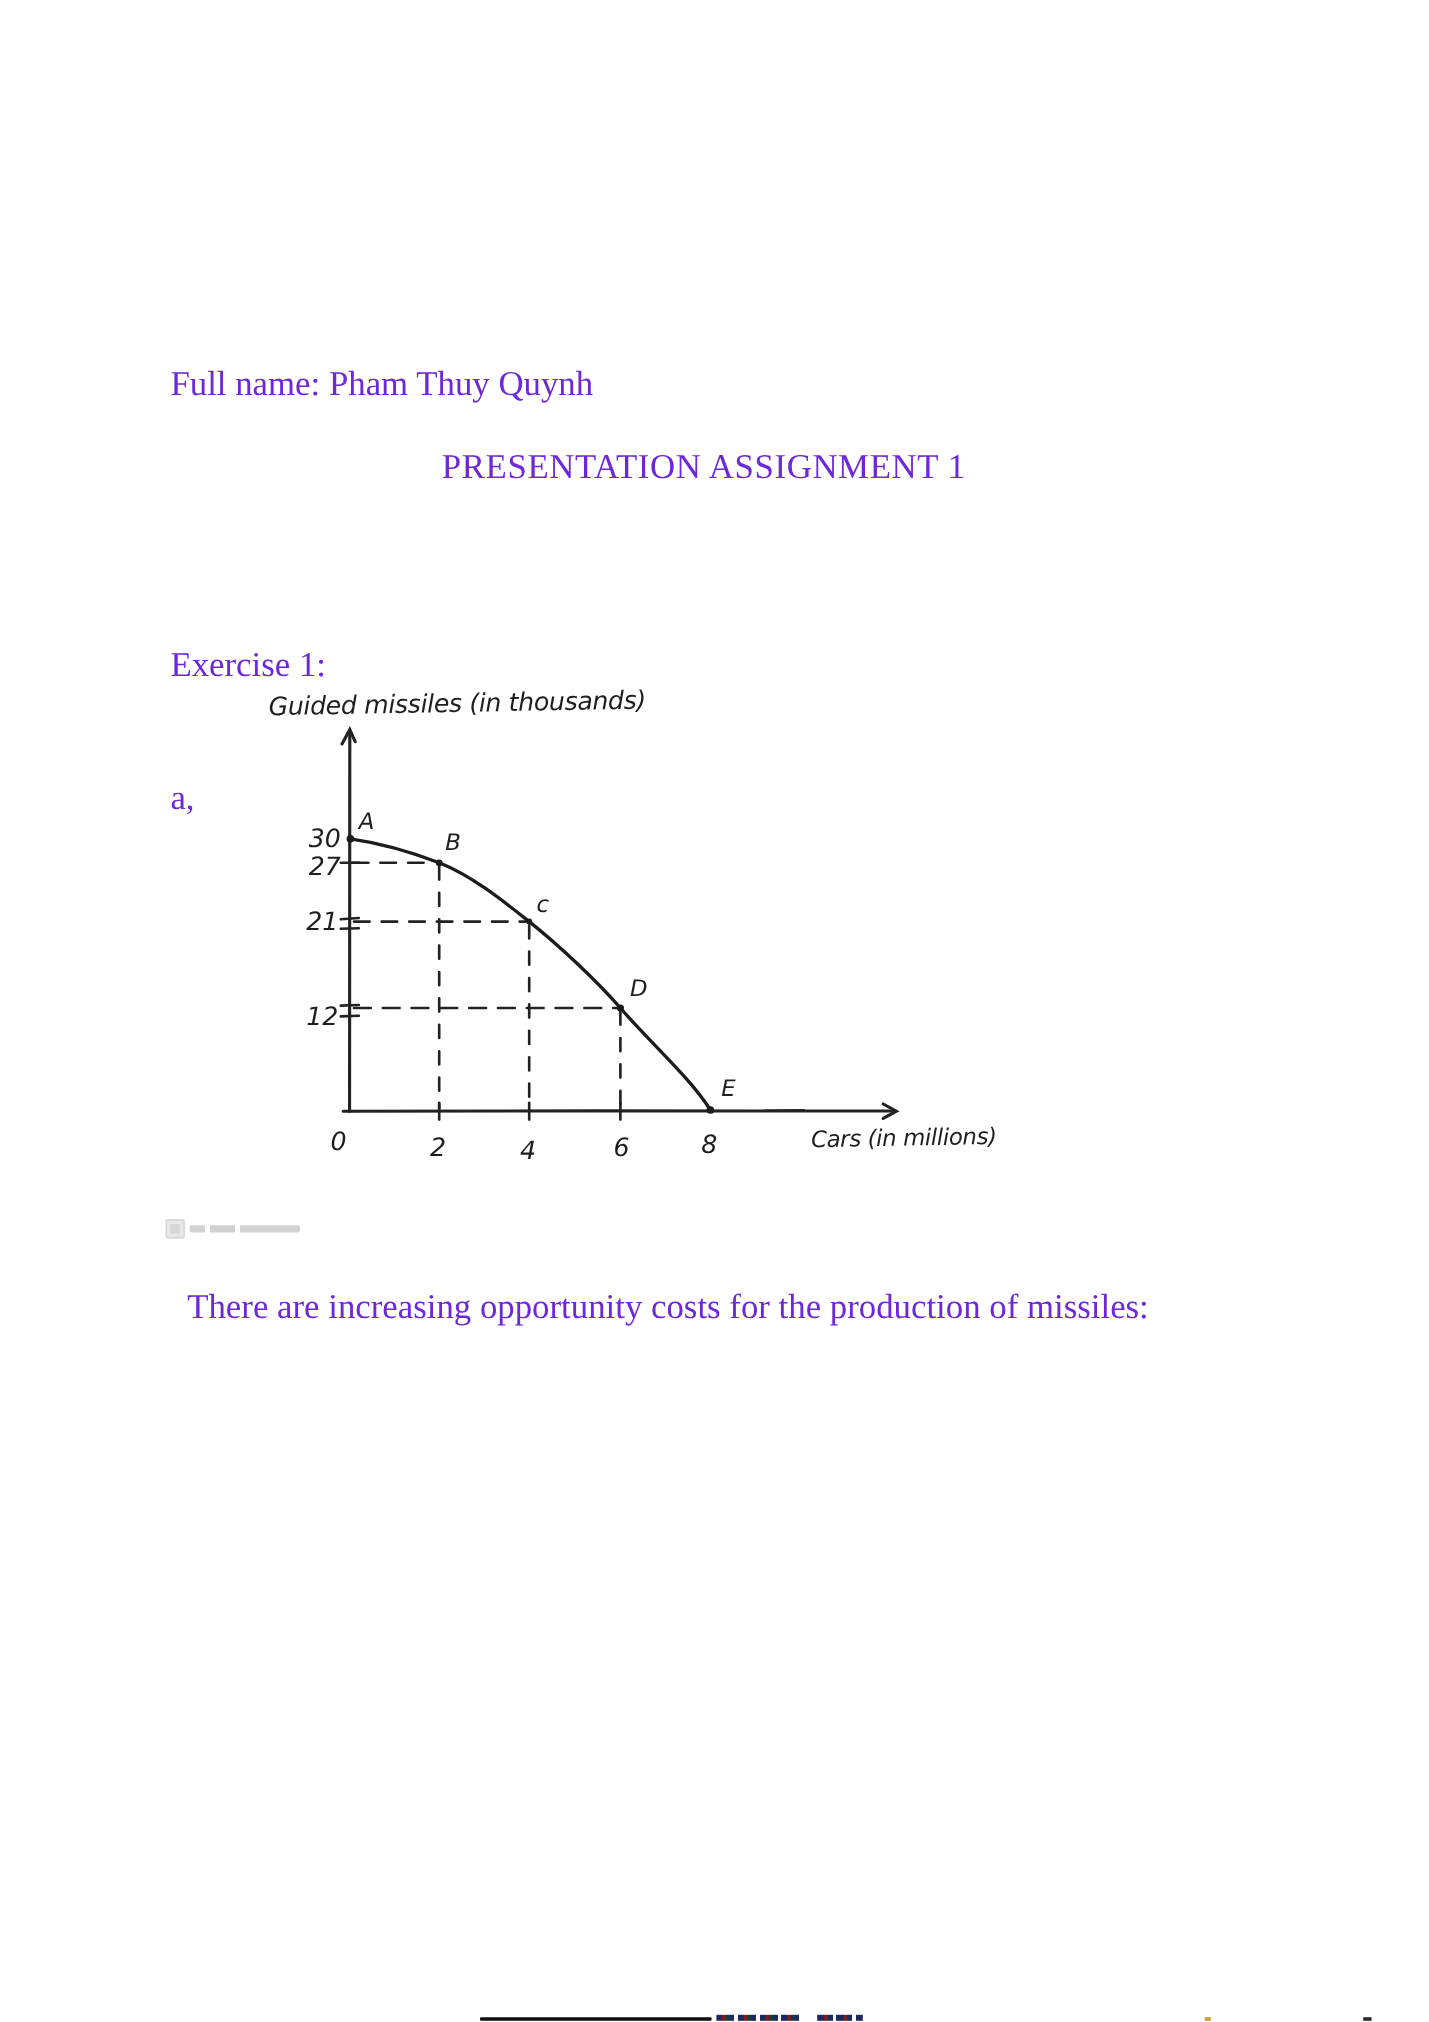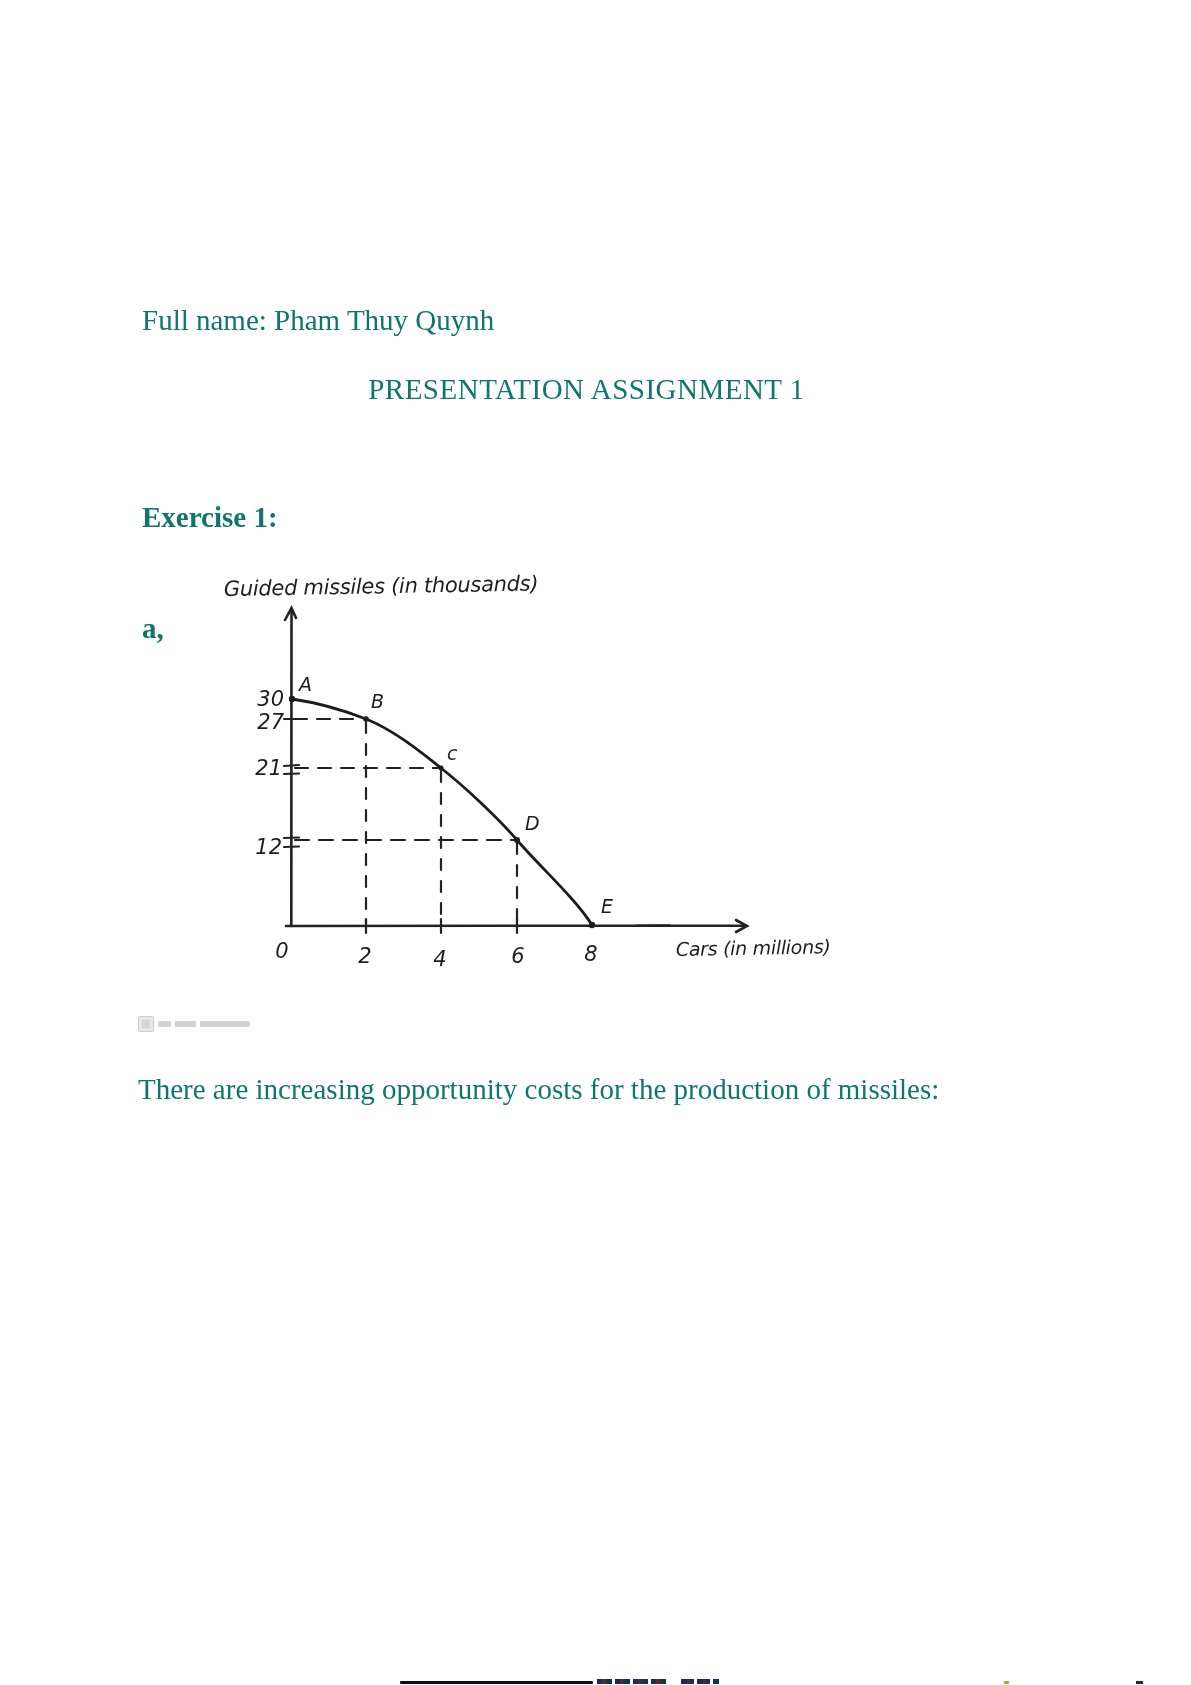--- a/index.html
+++ b/index.html
@@ -2,31 +2,31 @@
 <html><head>
 <meta charset="utf-8">
 <style>
   html,body{margin:0;padding:0;background:#e9e9e9;}
   .page{
     position:relative;
     width:1191px;height:1685px;
     background:#ffffff;
     overflow:hidden;
     font-family:"Liberation Serif", serif;
-    color:#0f766e;
+    color:#6d28d9;
   }
   .abs{position:absolute;}
   .doc-text{font-size:29px;line-height:37px;white-space:pre;}
   .header-block{left:142px;top:228px;}
   .doc-title{
     left:0;top:371px;width:1191px;text-align:center;
     font-size:29px;letter-spacing:0.5px;transform:translateX(-9px);
   }
-  .exercise-block{left:142px;top:425px;font-weight:bold;}
-  .body-paragraph{left:138px;top:1071px;width:900px;}
+  .exercise-block{left:142px;top:462px;}
+  .body-paragraph{left:156px;top:1071px;width:900px;}
 
   
   .chart-wrap{left:200px;top:564px;width:640px;height:405px;}
   svg text{font-family:"DejaVu Sans", sans-serif;fill:#1e1e1e;}
   .hand-label{font-style:italic;font-size:21px;letter-spacing:-0.3px;}
   .hand-label-sm{font-style:italic;font-size:19px;letter-spacing:-0.3px;}
   .hand-digit{font-size:21px;font-style:italic;}
   .hand-point{font-size:19px;font-style:italic;}
 
   

